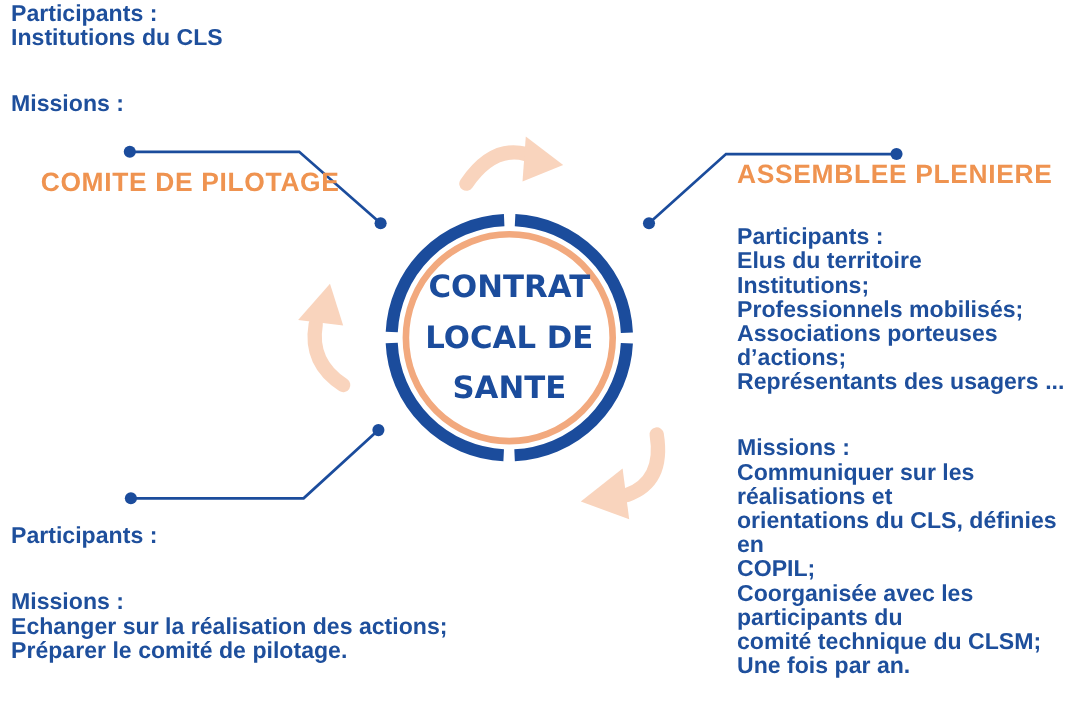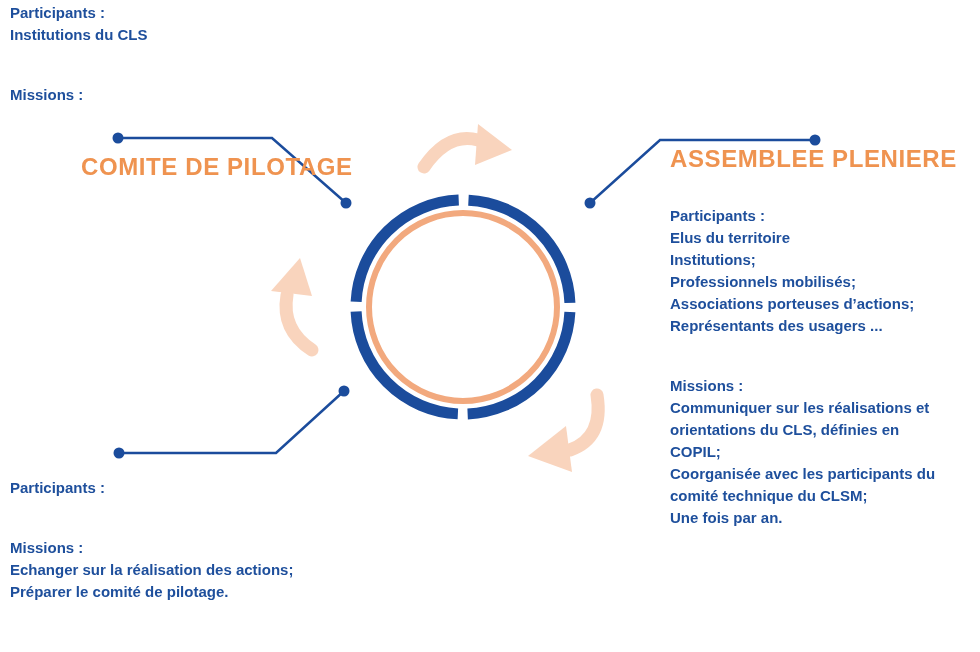--- a/index.html
+++ b/index.html
@@ -17,29 +17,29 @@
   .heading {
     position: absolute;
     margin: 0;
     font-size: 24px;
     line-height: 26px;
     font-weight: bold;
     letter-spacing: 0.6px;
     color: var(--orange, #ef9350);
     white-space: nowrap;
   }
-  .heading-pilotage  { left: 37px;  top: 154px; margin-left: 44px; }
+  .heading-pilotage  { left: 37px;  top: 154px; }
   .heading-pleniere  { left: 670px; top: 146px; }
   .heading-technique { left: 38px;  top: 408px; }
 
   
   .tblock {
     position: absolute;
     color: var(--text-blue, #1e4f9c);
-    font-size: 15px;
+    font-size: 21px;
     line-height: 22px;
     font-weight: bold;
   }
   .tblock p { margin: 0; }
   .tblock p + p { margin-top: 38px; }
   .tblock .lbl   { display: block; }
   .tblock .lines { display: block; white-space: pre-line; }
   .tblock-copil     { left: 10px;  top: 2px;   width: 460px; }
   .tblock-pleniere  { left: 670px; top: 205px; width: 305px; }
   .tblock-technique { left: 10px;  top: 477px; width: 420px; }
@@ -102,20 +102,23 @@
     <g>
       <polyline class="connector" points="119,453 276,453 344,391"></polyline>
       <circle class="dot" cx="119" cy="453" r="5.5"></circle>
       <circle class="dot" cx="344" cy="391" r="5.5"></circle>
     </g>
 
     <circle class="ring-blue" cx="463" cy="307" r="107" stroke-dasharray="158.08 10" stroke-dashoffset="163"></circle>
     <circle class="ring-orange" cx="463" cy="307" r="94"></circle>
   </svg>
 
+  <div class="center-text">CONTRAT
+LOCAL DE
+SANTE</div>
 
   <h2 class="heading heading-pilotage">COMITE DE PILOTAGE</h2>
   <h2 class="heading heading-pleniere">ASSEMBLEE PLENIERE</h2>
 
   <div class="tblock tblock-copil">
     <p>
       <span class="lbl">Participants :</span>
       <span class="lines">Institutions du CLS</span>
     </p>
     <p>

